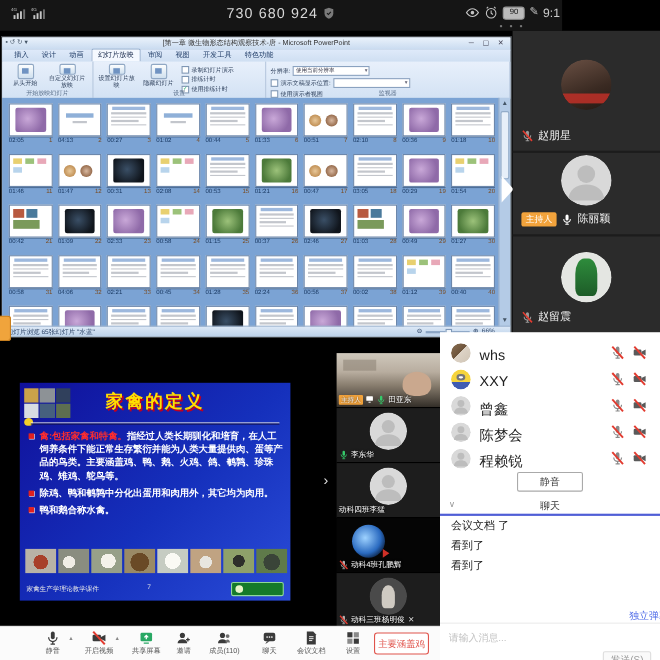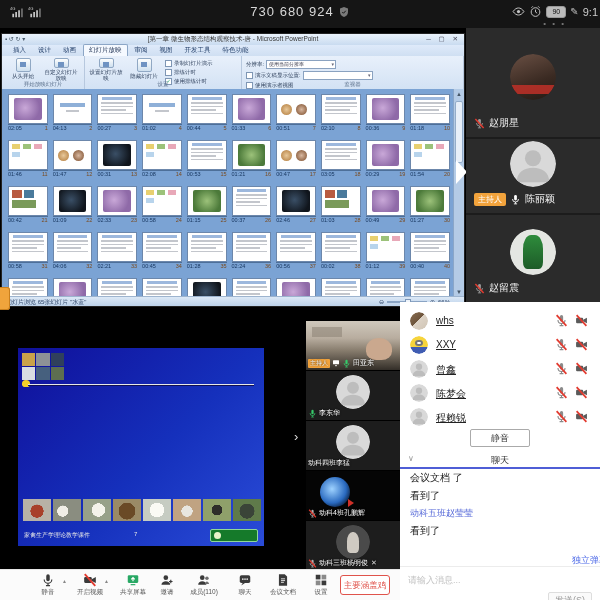--- a/index.html
+++ b/index.html
@@ -1,20 +1,20 @@
 <!DOCTYPE html>
 <html><head>
 <meta charset="utf-8">
 <style>
   html,body{margin:0;padding:0;background:#000;}
   body{font-family:"Liberation Sans","DejaVu Sans",sans-serif;}
   .screen{position:relative;width:600px;height:600px;background:#000;overflow:hidden;}
   svg{display:block;}
   
-  .statusbar{position:absolute;left:0;top:0;width:600px;height:28px;background:#151515;color:#ccc;}
+  .statusbar{position:absolute;left:0;top:0;width:511px;height:28px;background:#151515;color:#ccc;}
   .sb-left{position:absolute;left:10px;top:5px;display:flex;gap:4px;align-items:center;}
   .sig{width:14px;height:14px;}
   .sb-center{position:absolute;left:0;right:0;top:4px;text-align:center;font-size:13px;color:#d8d8d8;letter-spacing:1px;}
   .sb-center .sh{display:inline-block;width:12px;height:12px;vertical-align:-2px;margin-left:4px;}
   .sb-right{position:absolute;right:2px;top:5px;display:flex;gap:4px;align-items:center;color:#ccc;}
   .sb-right .ic{width:13px;height:13px;}
   .batt{width:18px;height:10px;border:1px solid #999;border-radius:3px;font-size:7px;color:#111;background:#bbb;text-align:center;line-height:10px;}
   .sb-time{font-size:11px;color:#ccc;}
   .sb-dots{position:absolute;right:34px;top:19px;color:#777;font-size:8px;letter-spacing:2px;}
   
@@ -139,21 +139,21 @@
   .bg-earth::before{content:"";position:absolute;left:14px;top:6px;width:30px;height:30px;border-radius:50%;background:radial-gradient(circle at 40% 40%,#9ed2ff,#2a6ac0 55%,#0a1e3c 80%);}
   .bg-earth::after{content:"";position:absolute;left:42px;top:28px;width:0;height:0;border-left:6px solid #d03028;border-top:4px solid transparent;border-bottom:4px solid transparent;}
   .chev{position:absolute;left:294px;top:429px;color:#ddd;font-size:13px;}
   .mic8{width:9px;height:9px;position:relative;flex:0 0 auto;}
   .shicon{width:8px;height:8px;}
   .xicon{color:#ddd;font-size:7px;margin-left:1px;}
   
   .panel{position:absolute;left:400px;top:302px;width:200px;height:298px;background:#fff;}
   .mrow{position:absolute;left:0;right:0;height:27px;}
   .mrow .mava{position:absolute;left:10px;top:4px;width:18px;height:18px;border-radius:50%;overflow:hidden;}
-  .mrow .mname{position:absolute;left:36px;top:7px;font-size:10px;color:#222;text-decoration:underline;}
+  .mrow .mname{position:absolute;left:36px;top:7px;font-size:13px;color:#222;}
   .mrow .micons{position:absolute;right:12px;top:6px;display:flex;gap:7px;}
   .ic14{width:13px;height:13px;position:relative;}
   .muteall{position:absolute;left:50%;top:127px;transform:translateX(-50%);width:58px;height:16px;border:1px solid #aaa;border-radius:2px;background:#fff;font-size:9px;color:#333;text-align:center;line-height:16px;}
   .chathead{position:absolute;left:0;right:0;top:150px;height:15px;border-bottom:2px solid #4f5ed6;background:#fff;}
   .chathead .hv{position:absolute;left:8px;top:2px;color:#999;font-size:8px;}
   .chathead .ht{position:absolute;left:0;right:0;top:2px;text-align:center;font-size:9px;color:#333;}
   .msgs{position:absolute;left:10px;right:6px;top:169px;}
   .msg-text{font-size:10px;color:#222;margin-bottom:4px;}
   .msg-name{font-size:9px;color:#5568d8;margin-bottom:4px;}
   .msg-recall{font-size:8.5px;color:#b0b0b0;text-align:center;margin-top:6px;}
@@ -899,21 +899,27 @@
   <div class="slide">
     <div class="collage">
       <i class="cg1"></i>
         <i class="cg2"></i>
         <i class="cg3"></i>
         <i class="cg4"></i>
         <i class="cg5"></i>
         <i class="cg6"></i>
     </div>
     <div class="duck"></div>
+    <div class="stitle">家禽的定义</div>
     <div class="srule"></div>
+    <div class="sbullets" id="slideBullets">
+        <div class="sb-item"><span class="lead">禽:包括家禽和特禽。</span><span>指经过人类长期驯化和培育，在人工饲养条件下能正常生存繁衍并能为人类大量提供肉、蛋等产品的鸟类。主要涵盖鸡、鸭、鹅、火鸡、鸽、鹌鹑、珍珠鸡、雉鸡、鸵鸟等。</span></div>
+        <div class="sb-item"><span>除鸡、鸭和鹌鹑中分化出蛋用和肉用外，其它均为肉用。</span></div>
+        <div class="sb-item"><span>鸭和鹅合称水禽。</span></div>
+      </div>
     <div class="photostrip">
       <i class="ph1"></i>
         <i class="ph2"></i>
         <i class="ph3"></i>
         <i class="ph4"></i>
         <i class="ph5"></i>
         <i class="ph6"></i>
         <i class="ph7"></i>
         <i class="ph8"></i>
     </div>
@@ -1144,21 +1150,20 @@
         </div>
       </div>
     <div class="muteall">静音</div>
     <div class="chathead">
       <span class="hv">∨</span>
       <span class="ht">聊天</span>
     </div>
     <div class="msgs" id="chatMsgs">
         <div class="msg-text">会议文档 了</div>
         <div class="msg-text">看到了</div>
-        <div class="msg-name">动科五班赵莹莹</div>
         <div class="msg-text">看到了</div>
       </div>
     <div class="danmu">独立弹幕</div>
     <div class="inputsep"></div>
     <input class="chatinput" placeholder="请输入消息..." style="">
     <div class="sendbtn">发送(S)</div>
   </div>
 
   <div class="toolbar" id="toolbar">
       <div class="titem" style="left: 48px;">

